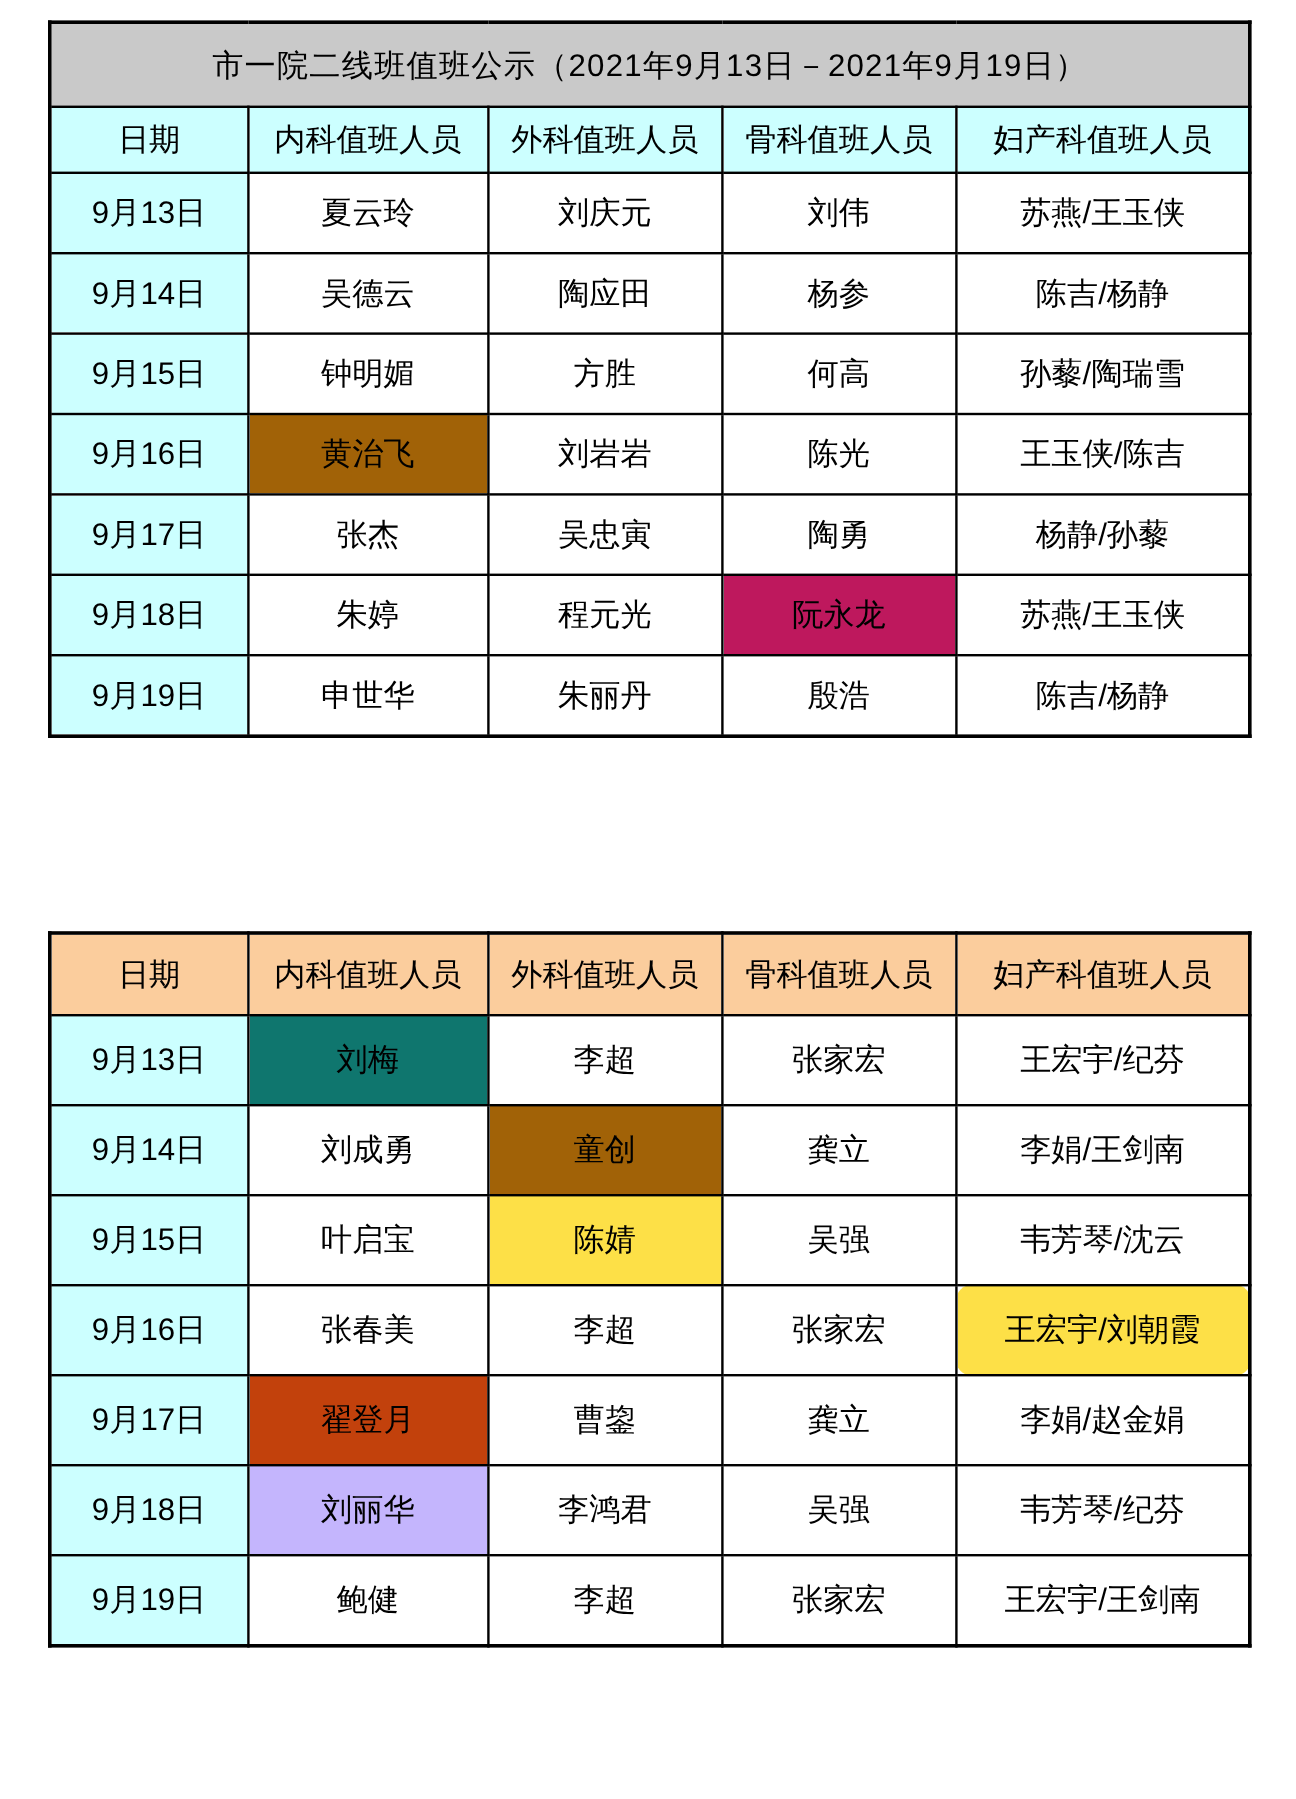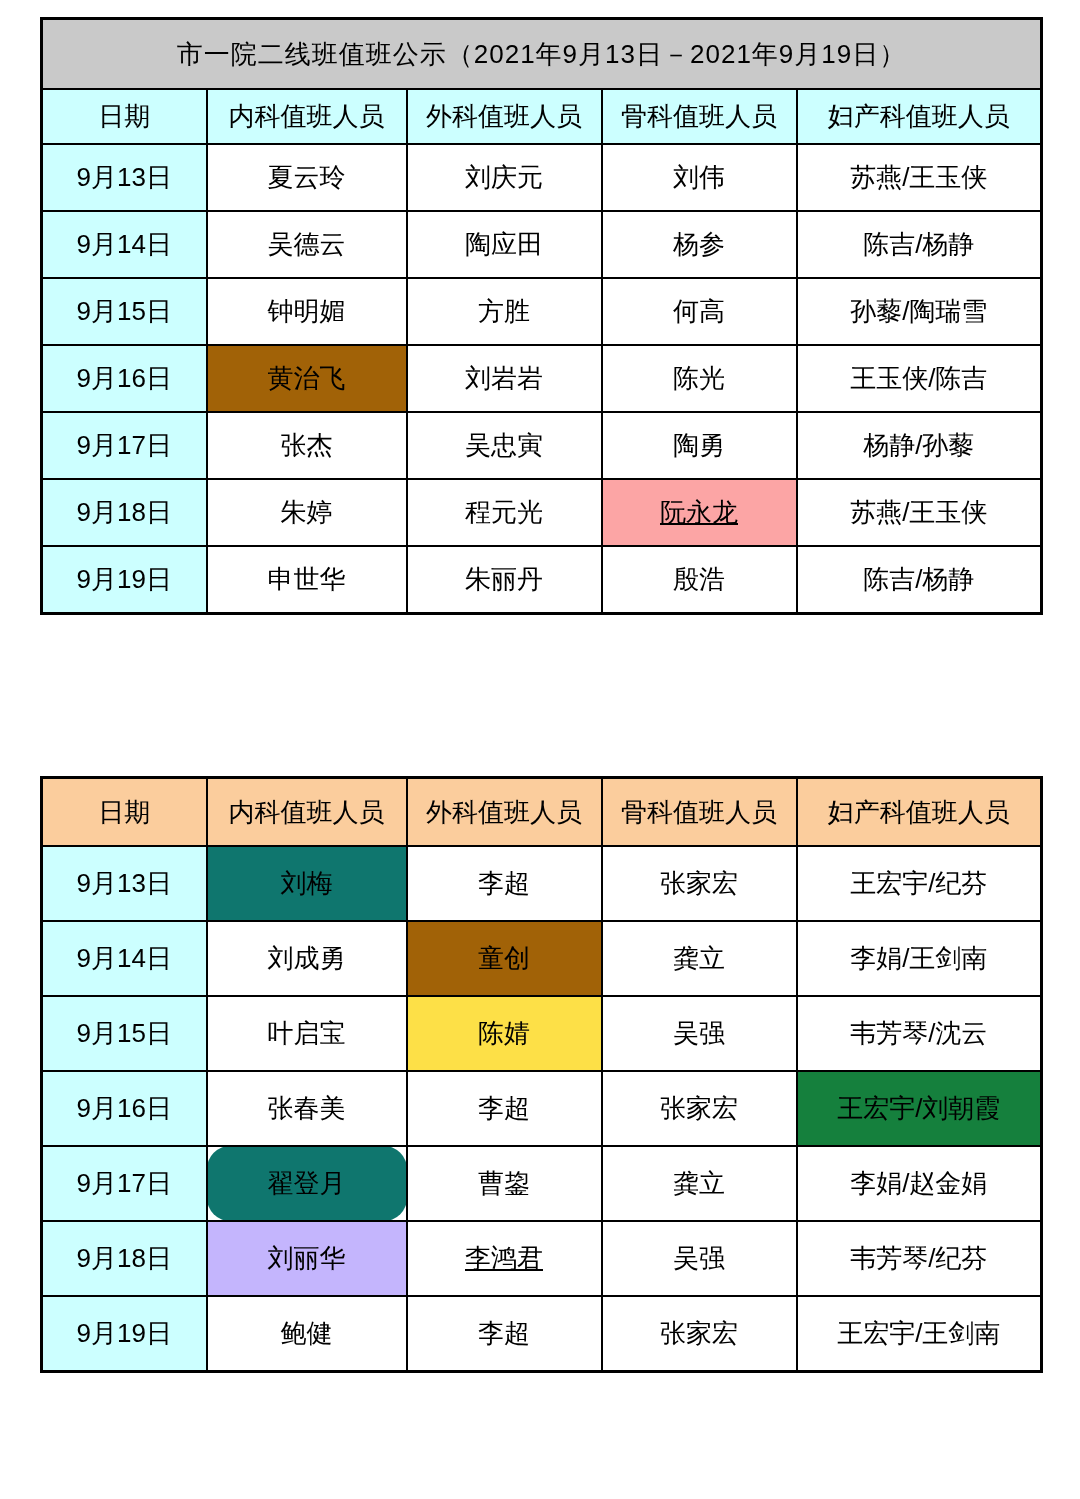--- a/index.html
+++ b/index.html
@@ -111,21 +111,21 @@
           <td style="background: rgb(204, 255, 255);">9月17日</td>
           <td style="background: rgb(255, 255, 255);">张杰</td>
           <td style="background: rgb(255, 255, 255);">吴忠寅</td>
           <td style="background: rgb(255, 255, 255);">陶勇</td>
           <td style="background: rgb(255, 255, 255);">杨静/孙藜</td>
         </tr>
         <tr>
           <td style="background: rgb(204, 255, 255);">9月18日</td>
           <td style="background: rgb(255, 255, 255);">朱婷</td>
           <td style="background: rgb(255, 255, 255);">程元光</td>
-          <td style="background: #fca5a5; text-decoration: underline;">阮永龙</td>
+          <td style="background: #be185d;">阮永龙</td>
           <td style="background: rgb(255, 255, 255);">苏燕/王玉侠</td>
         </tr>
         <tr>
           <td style="background: rgb(204, 255, 255);">9月19日</td>
           <td style="background: rgb(255, 255, 255);">申世华</td>
           <td style="background: rgb(255, 255, 255);">朱丽丹</td>
           <td style="background: rgb(255, 255, 255);">殷浩</td>
           <td style="background: rgb(255, 255, 255);">陈吉/杨静</td>
         </tr>
       </tbody>
@@ -168,33 +168,33 @@
           <td style="background: rgb(255, 255, 255);">叶启宝</td>
           <td style="background: #fde047;">陈婧</td>
           <td style="background: rgb(255, 255, 255);">吴强</td>
           <td style="background: rgb(255, 255, 255);">韦芳琴/沈云</td>
         </tr>
         <tr>
           <td style="background: rgb(204, 255, 255);">9月16日</td>
           <td style="background: rgb(255, 255, 255);">张春美</td>
           <td style="background: rgb(255, 255, 255);">李超</td>
           <td style="background: rgb(255, 255, 255);">张家宏</td>
-          <td style="background: #15803d;">王宏宇/刘朝霞</td>
+          <td style="background: #fde047; border-radius: 12px;">王宏宇/刘朝霞</td>
         </tr>
         <tr>
           <td style="background: rgb(204, 255, 255);">9月17日</td>
-          <td style="background: #0f766e; border-radius: 23px;">翟登月</td>
+          <td style="background: #c2410c;">翟登月</td>
           <td style="background: rgb(255, 255, 255);">曹鋆</td>
           <td style="background: rgb(255, 255, 255);">龚立</td>
           <td style="background: rgb(255, 255, 255); border-radius: 20px;">李娟/赵金娟</td>
         </tr>
         <tr>
           <td style="background: rgb(204, 255, 255);">9月18日</td>
           <td style="background: #c4b5fd;">刘丽华</td>
-          <td style="background: rgb(255, 255, 255); text-decoration: underline;">李鸿君</td>
+          <td style="background: rgb(255, 255, 255);">李鸿君</td>
           <td style="background: rgb(255, 255, 255);">吴强</td>
           <td style="background: rgb(255, 255, 255);">韦芳琴/纪芬</td>
         </tr>
         <tr>
           <td style="background: rgb(204, 255, 255);">9月19日</td>
           <td style="background: rgb(255, 255, 255);">鲍健</td>
           <td style="background: rgb(255, 255, 255);">李超</td>
           <td style="background: rgb(255, 255, 255);">张家宏</td>
           <td style="background: rgb(255, 255, 255);">王宏宇/王剑南</td>
         </tr>

